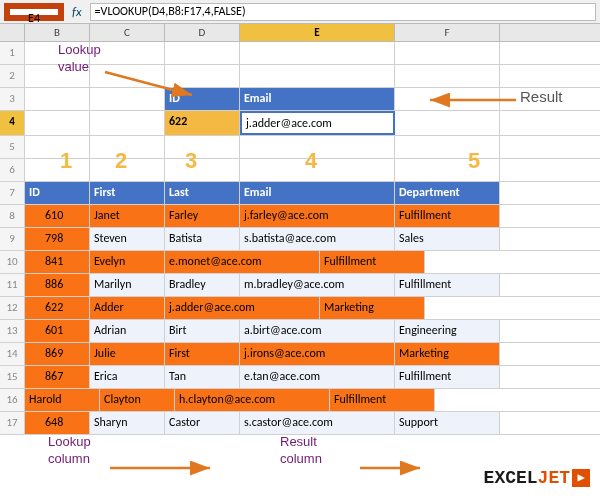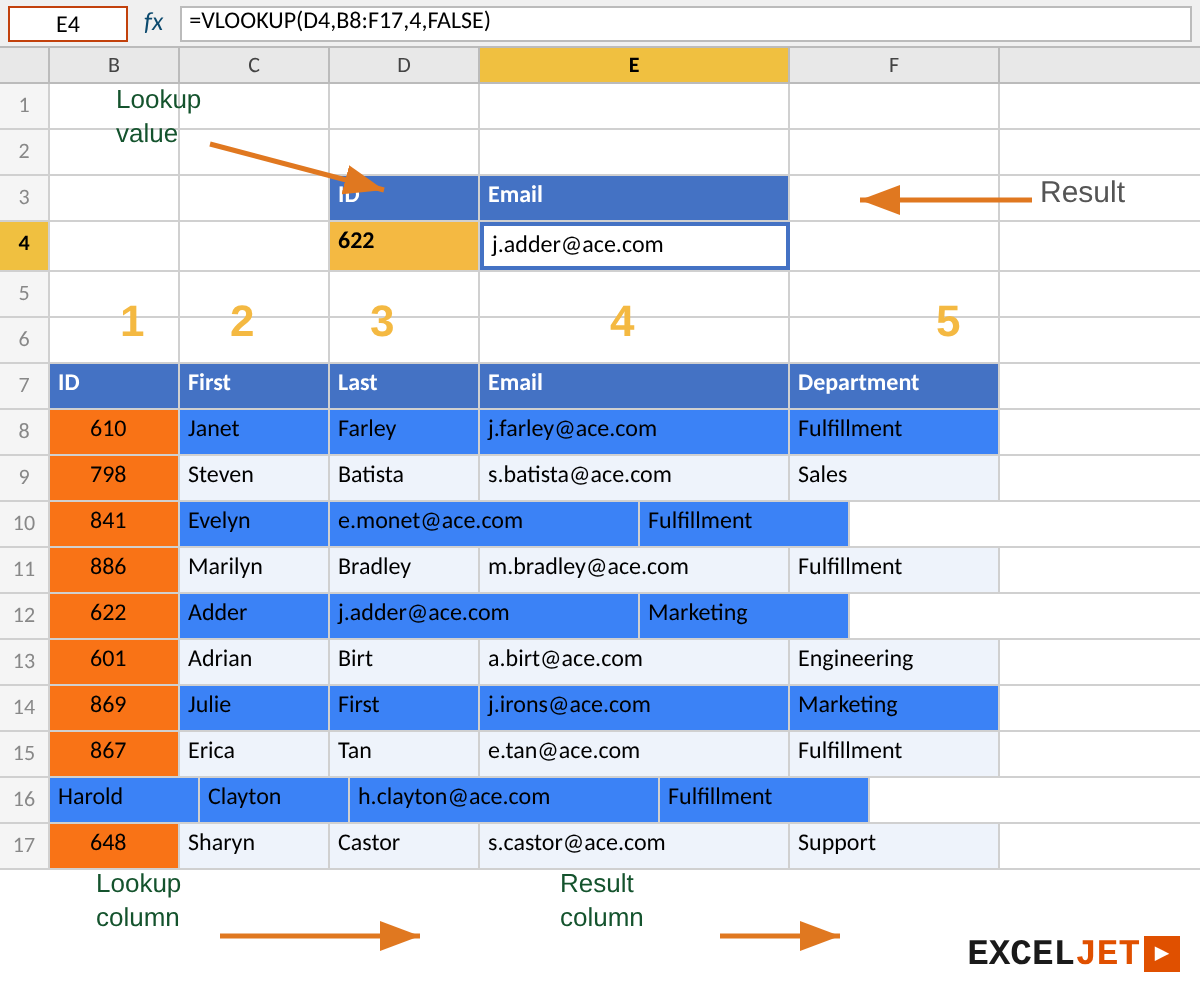--- a/index.html
+++ b/index.html
@@ -27,21 +27,21 @@
       align-items: center;
       background: #f0f0f0;
       border-bottom: 1px solid #bbb;
       height: 24px;
       padding: 0 4px;
       gap: 4px;
     }
     .name-box {
       width: 60px;
       height: 18px;
-      border: 1px solid #c2410c;
+      border: 6px solid #c2410c;
       background: #fff;
       font-size: 12px;
       text-align: center;
       line-height: 18px;
       padding: 0 2px;
     }
     .fx-label {
       font-style: italic;
       font-size: 13px;
       color: #0c4a6e;
@@ -149,27 +149,27 @@
       border: 2px solid #4472C4 !important;
     }
     
     .id-cell {
       background: #f97316;
       color: #000;
       padding-left: 20px;
     }
     
     .row-alt { background: #EEF3FB; }
-    .row-normal { background: #3b82f6; }
+    .row-normal { background: #f97316; }
 
     
     .annotation {
       position: absolute;
       font-size: 13px;
-      color: #14532d;
+      color: #701a75;
       font-family: 'Comic Sans MS', cursive, sans-serif;
       pointer-events: none;
     }
 
     
     .arrows-overlay {
       position: absolute;
       top: 0; left: 0;
       width: 600px;
       height: 500px;

